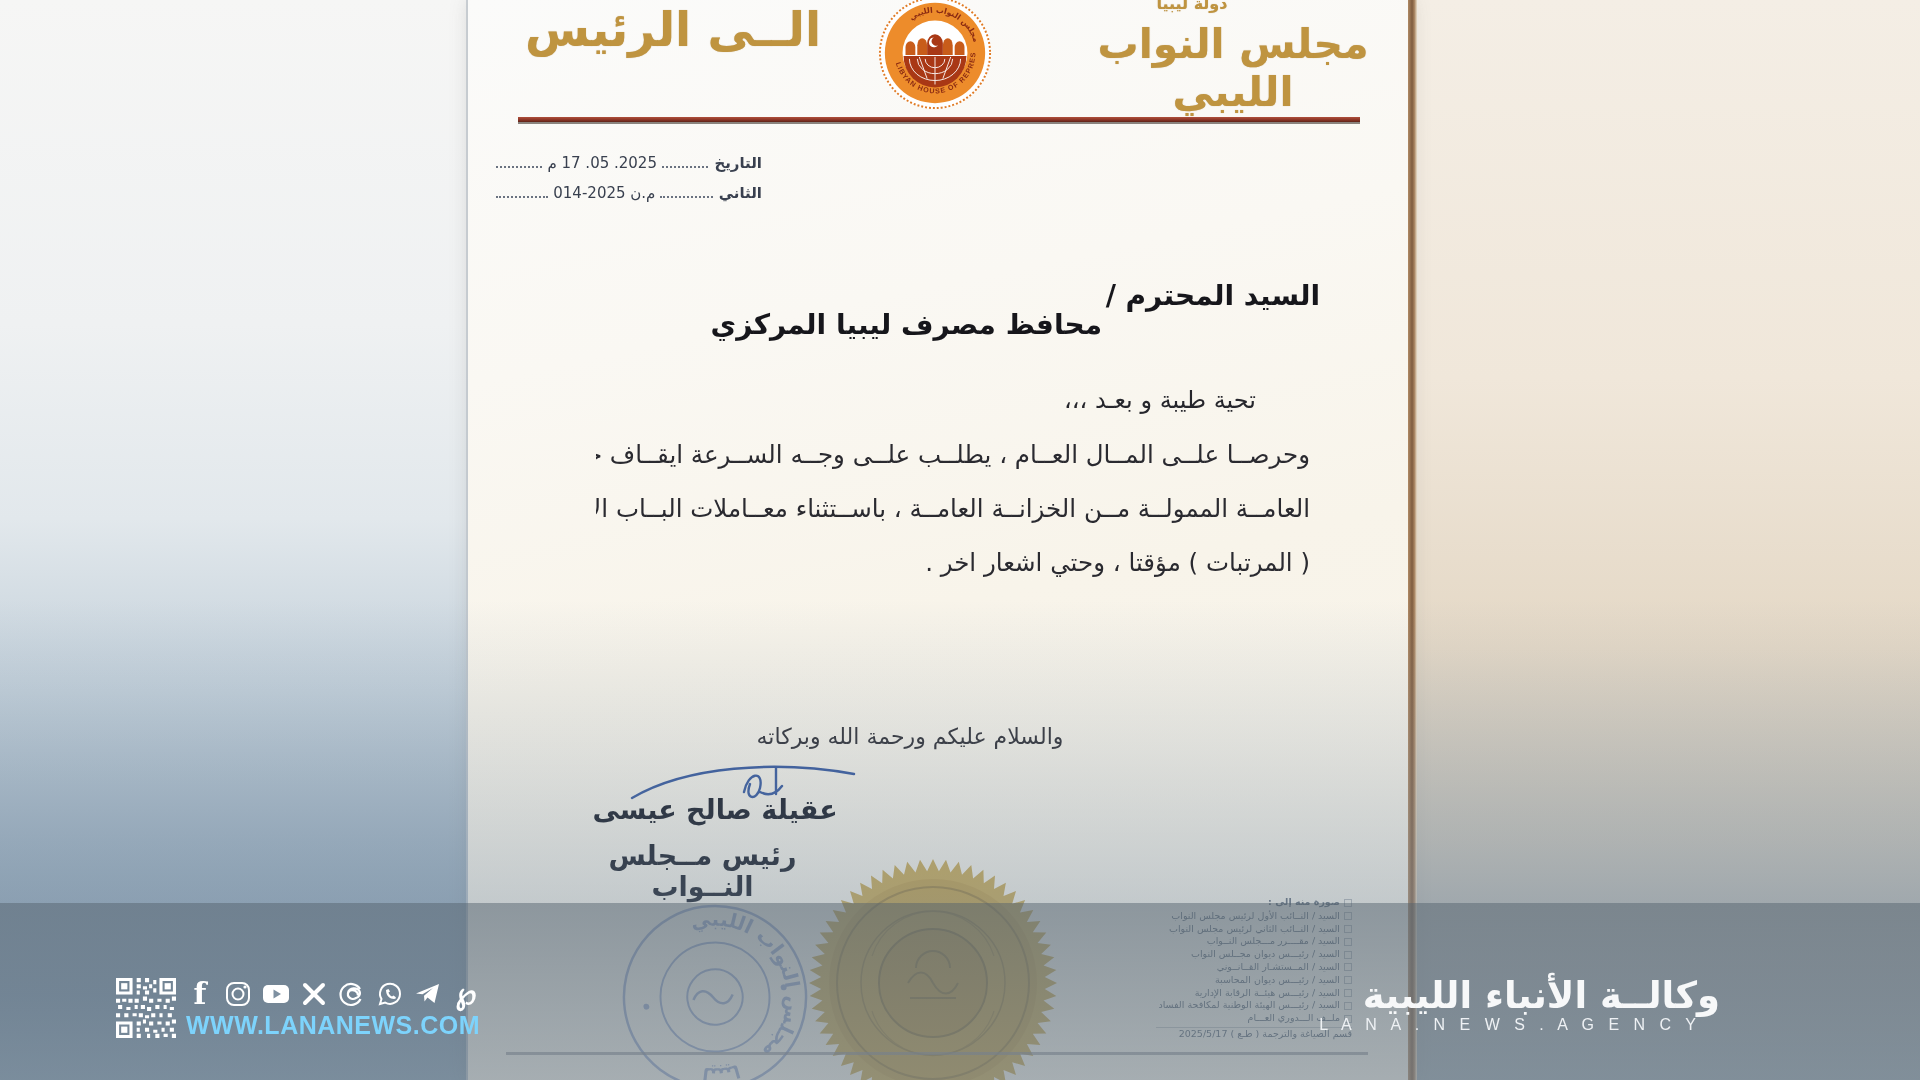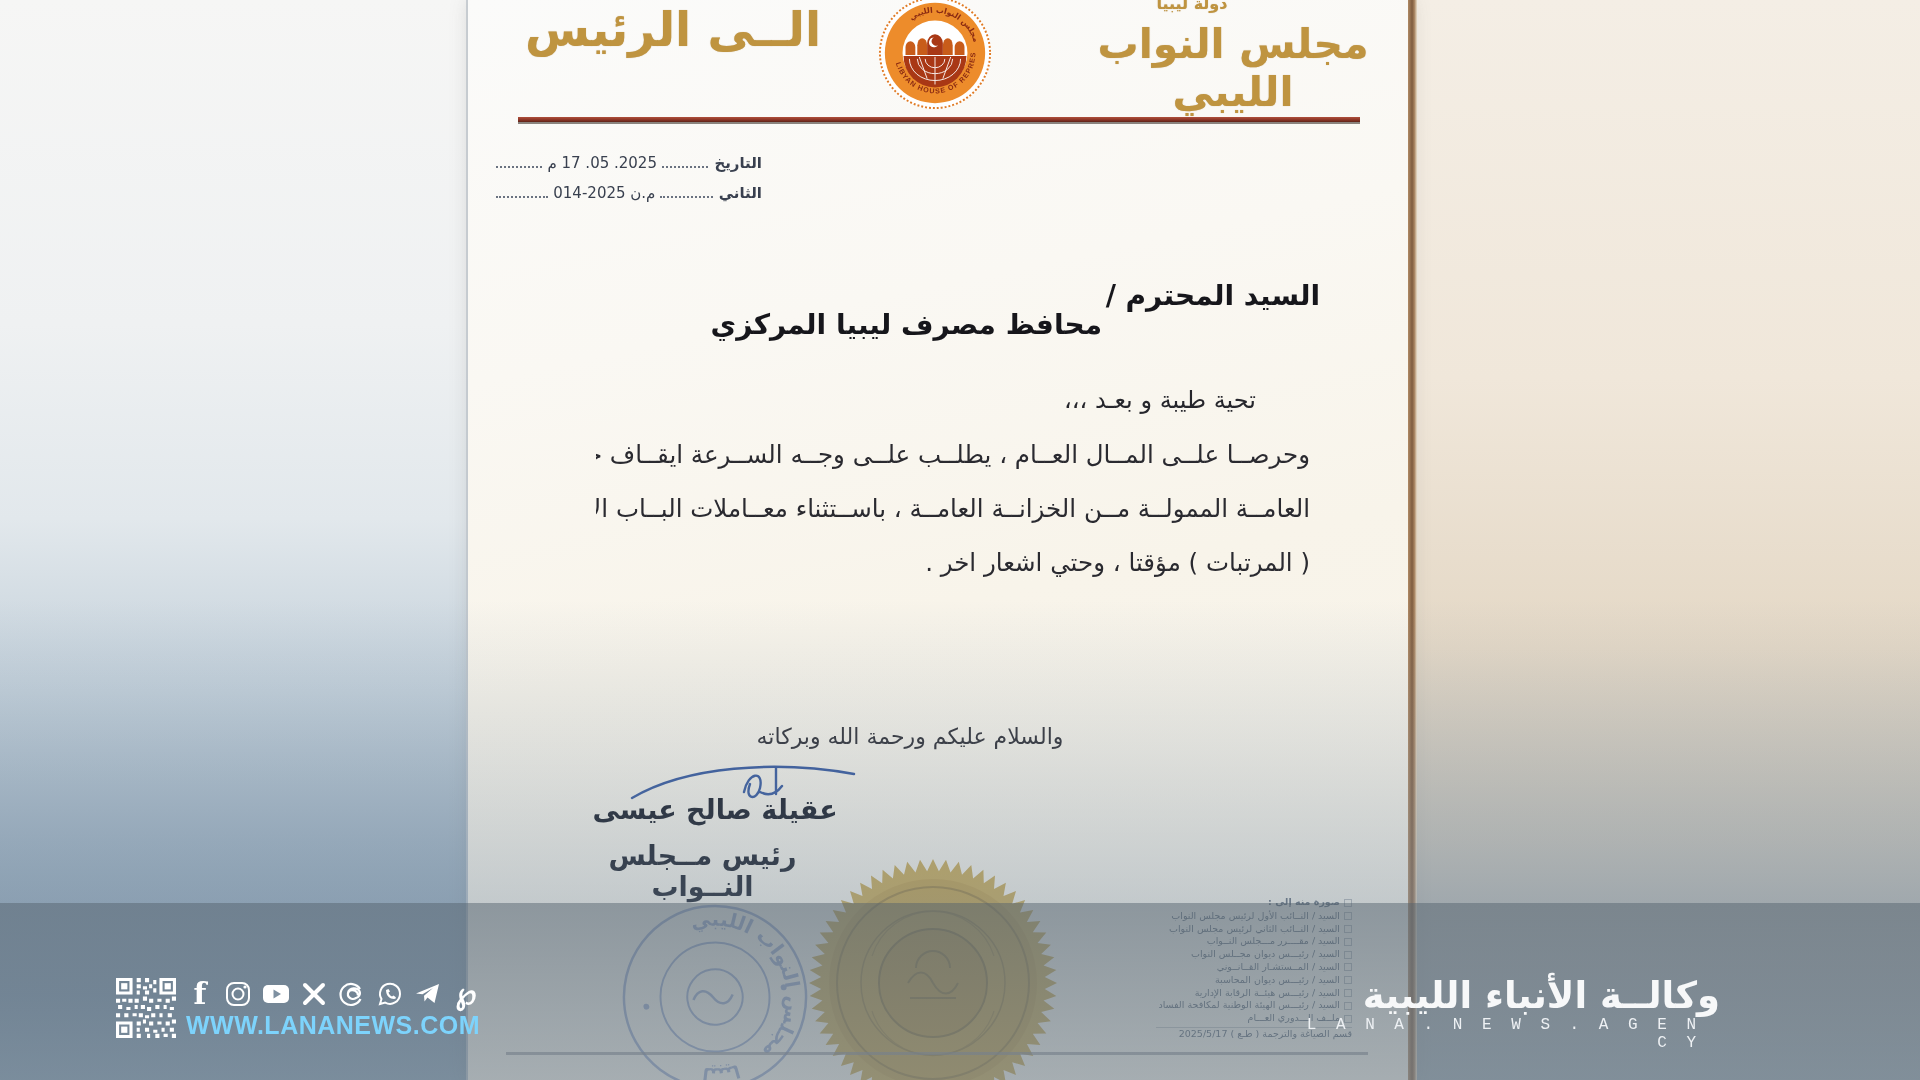--- a/index.html
+++ b/index.html
@@ -99,21 +99,21 @@
   .sicon svg{width:28px;height:28px;}
   .sicon .glyph{font-size:30px;font-weight:bold;color:#fff;
     font-family:"DejaVu Serif",serif;line-height:28px;}
   .website{position:absolute;left:186px;top:1011px;font-size:25px;font-weight:bold;
     color:#7dd3fc;letter-spacing:.5px;font-family:"Liberation Sans",sans-serif;}
 
   .agency-ar{position:absolute;right:200px;top:974px;width:420px;text-align:right;
     font-size:37px;font-weight:bold;color:#f7f8f9;}
   .agency-en{position:absolute;right:219px;top:1016px;width:400px;text-align:right;
     font-size:16px;letter-spacing:5px;color:#eef1f4;
-    font-family:Liberation Mono, monospace;}
+    font-family:Liberation Sans, sans-serif;}
   .lana-logo{position:absolute;left:1731px;top:966px;width:84px;height:84px;
     border-radius:50%;
     background:radial-gradient(circle at 35% 30%,#2e4254,#15222e 75%);
     border:5px solid #c9cdd1;box-shadow:0 0 6px rgba(20,30,40,.5),inset 0 0 8px #000;
     overflow:hidden;}
   .lana-logo svg{width:100%;height:100%;}
 </style>
 </head>
 <body>
 

